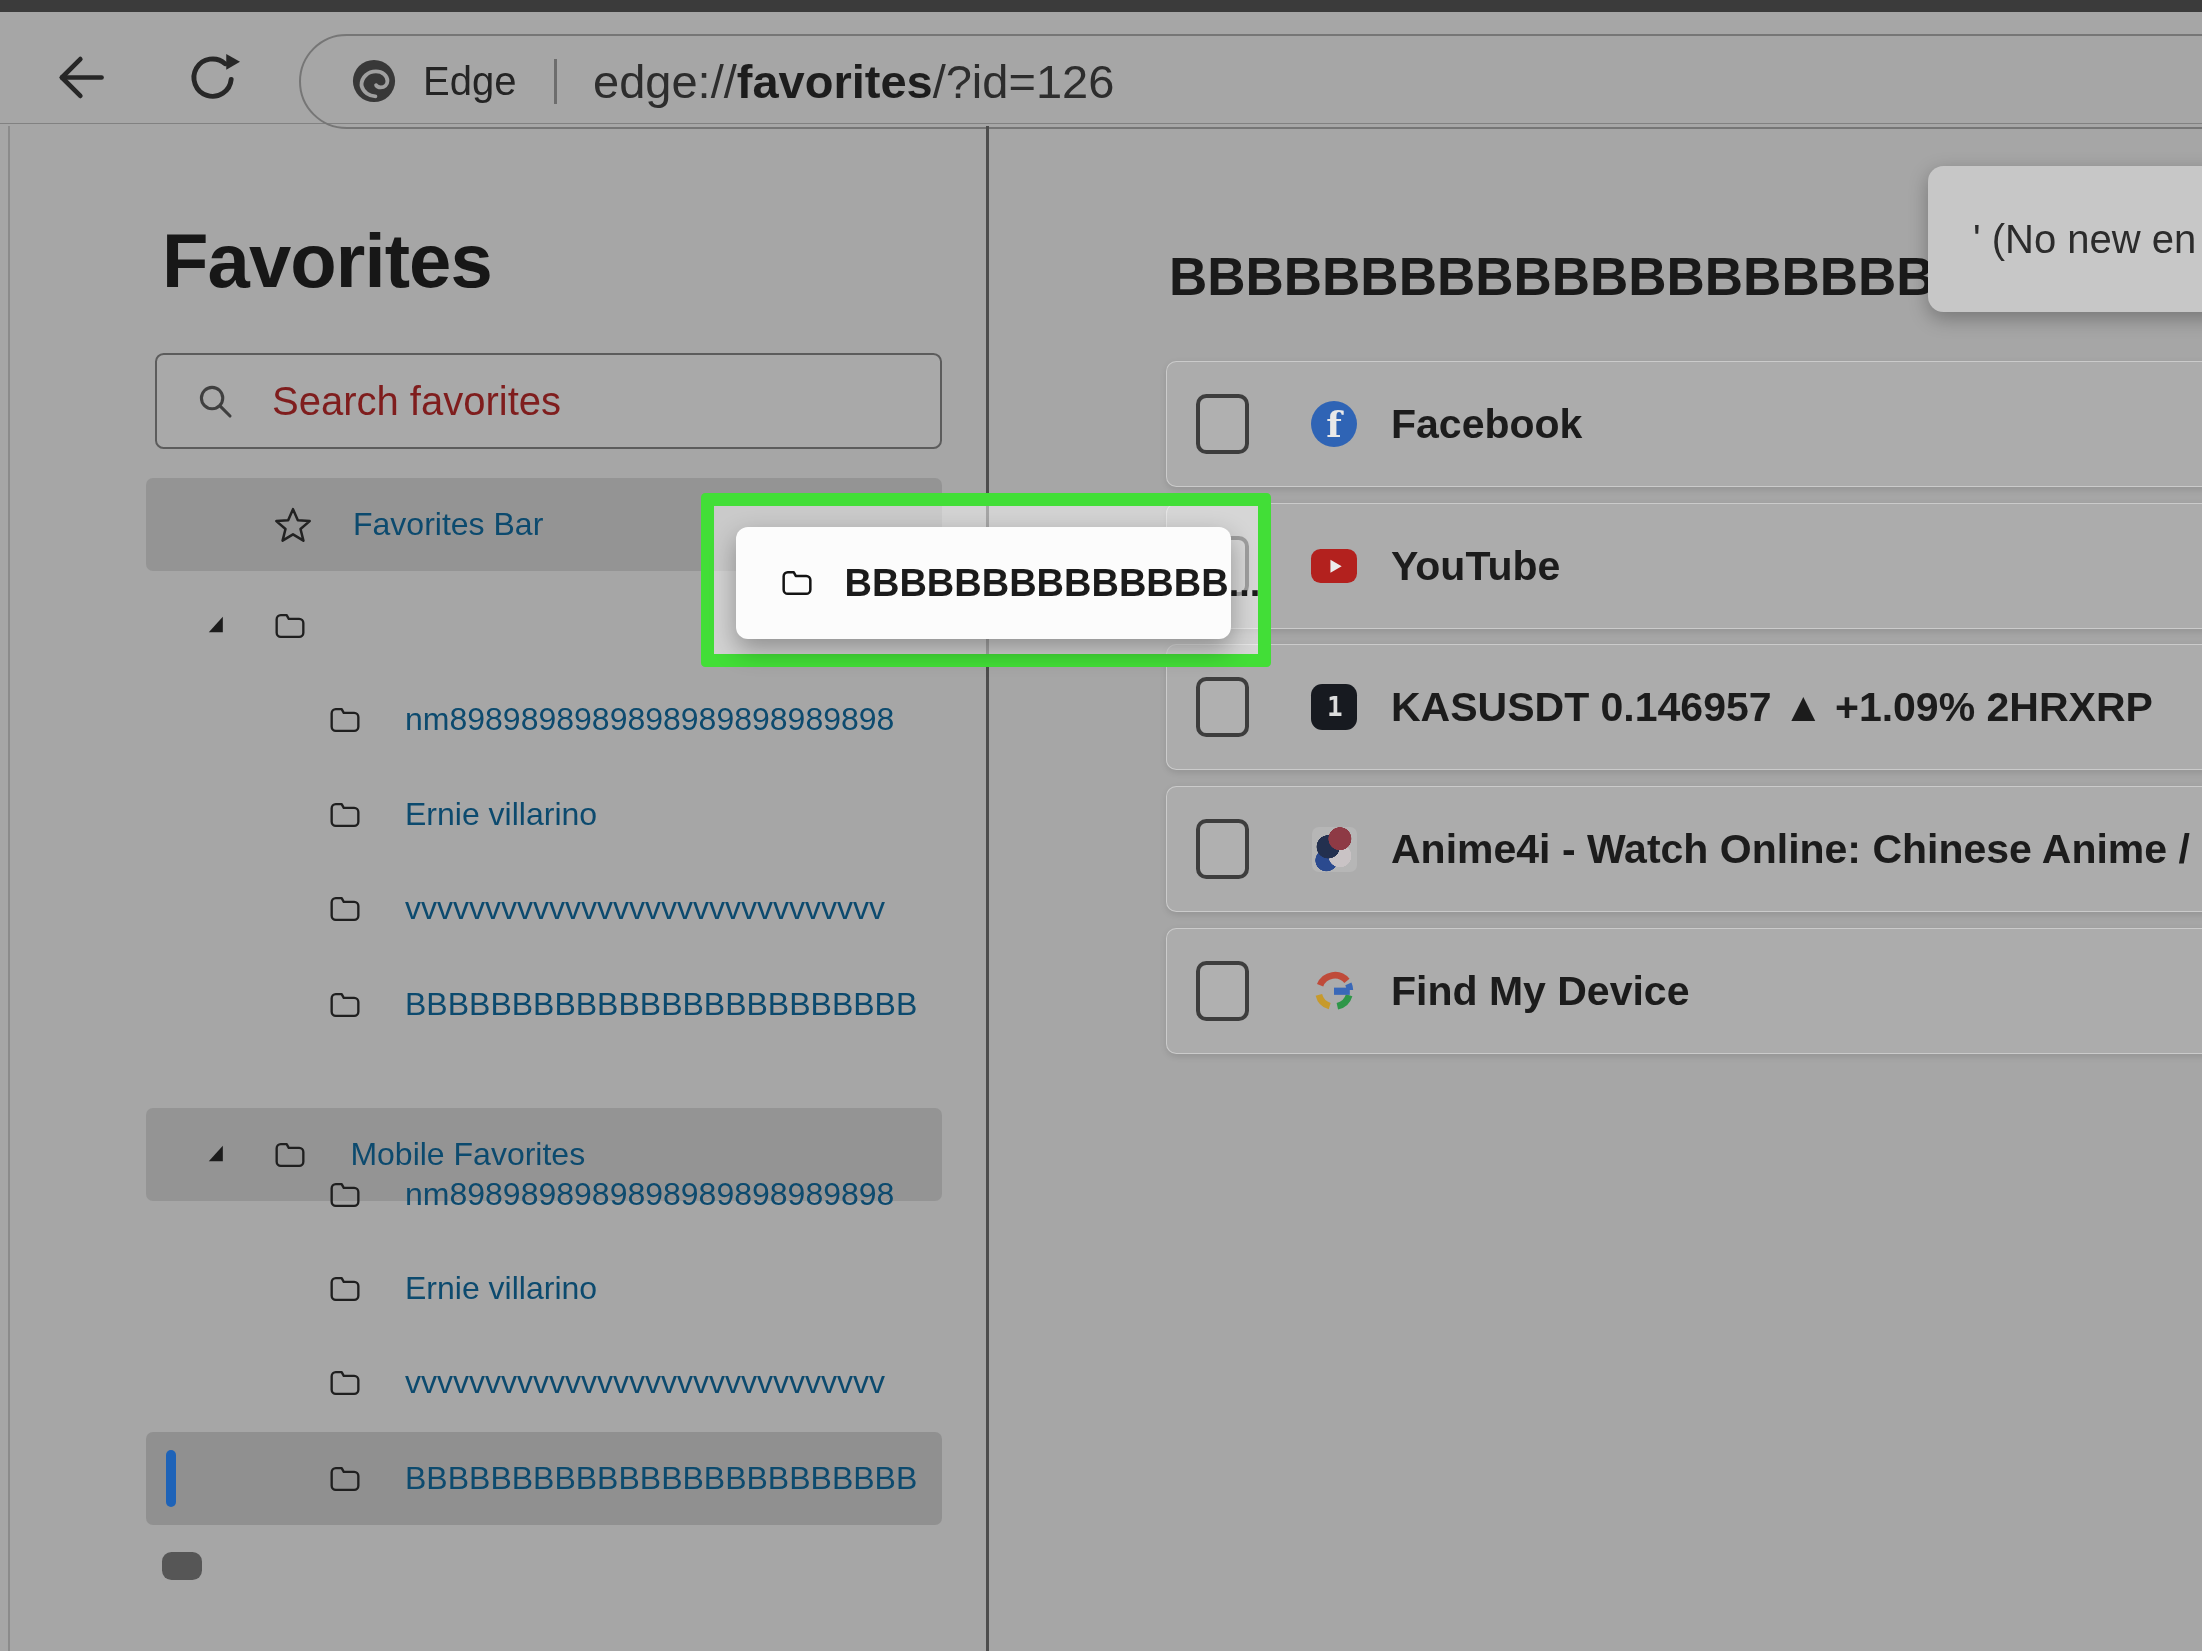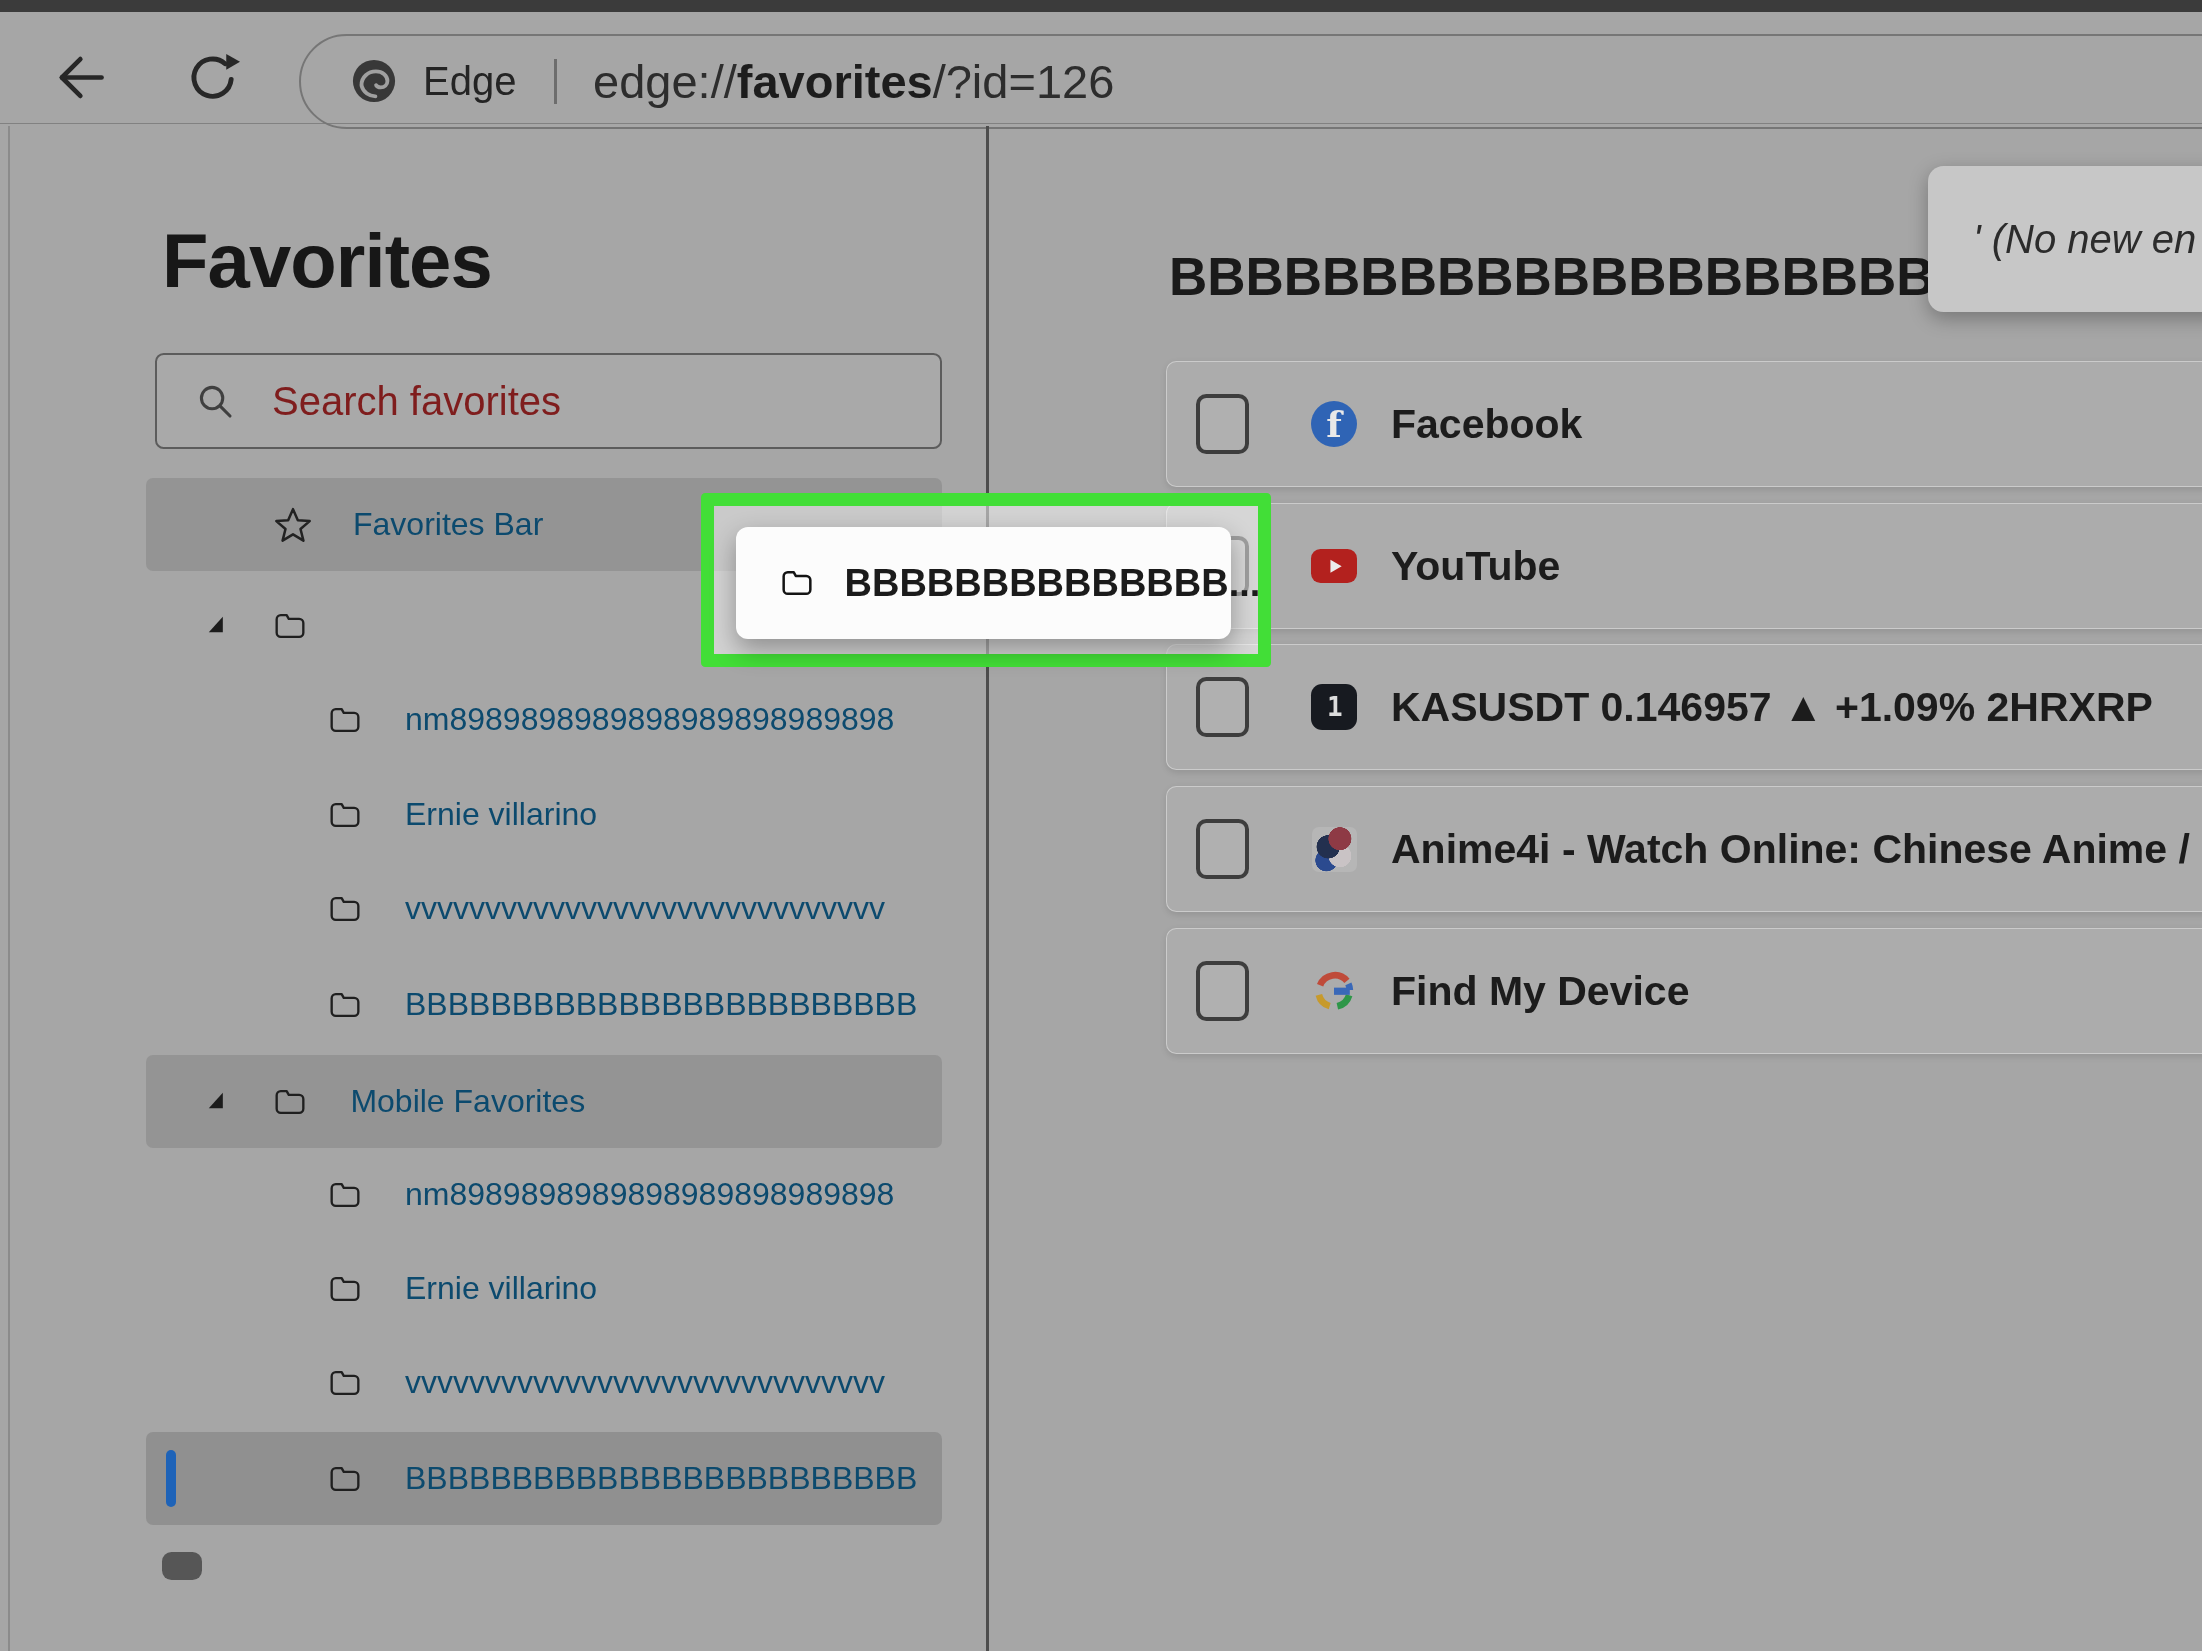--- a/index.html
+++ b/index.html
@@ -44,21 +44,21 @@
   .d0-ico{margin-left:42px;} .star-ico{margin-left:127px;} .d1-ico{margin-left:179px;}
   .tlabel{margin-left:40px;font-size:32px;color:#0c4a6e;white-space:nowrap;overflow:hidden;flex:1 1 auto;}
   .sel-bar{position:absolute;left:20px;top:18px;width:10.3px;height:57px;border-radius:5.2px;background:var(--blue-ind);}
   .scroll-pill{position:absolute;left:162px;top:1552px;width:40px;height:27.5px;border-radius:9.5px;background:#565656;}
 
   
   .page-title{position:absolute;left:1169px;top:246px;width:1033px;font-size:53px;font-weight:700;color:#1a1a1a;
               white-space:nowrap;overflow:hidden;}
   .tooltip{position:absolute;left:1928px;top:166px;width:413px;height:146px;background:#c7c7c7;border-radius:15.5px;
            box-shadow:0 6.9px 19px rgba(0,0,0,0.28);display:flex;align-items:center;z-index:40;}
-  .tooltip .ttext{margin-left:45px;font-size:40px;color:#2c2c2c;white-space:nowrap;font-style:italic;}
+  .tooltip .ttext{margin-left:45px;font-size:40px;color:#2c2c2c;white-space:nowrap;}
 
   .card{position:absolute;left:1166px;width:1084px;height:126px;border:1.7px solid rgba(255,255,255,0.38);
         background:rgba(255,255,255,0.07);border-radius:10.3px;display:flex;align-items:center;
         box-shadow:0 2.6px 6px rgba(0,0,0,0.10);z-index:10;}
   .cb{width:53px;height:60px;border:4.3px solid #3d3d3d;border-radius:10.3px;margin-left:29px;flex:0 0 auto;
       background:rgba(255,255,255,0.05);}
   .fav{width:46px;height:46px;margin-left:62px;flex:0 0 auto;display:flex;align-items:center;justify-content:center;}
   .clabel{margin-left:34px;font-size:41px;font-weight:700;color:#1c1c1c;white-space:nowrap;overflow:hidden;flex:1 1 auto;}
 
   .fb-circ{width:46px;height:46px;border-radius:50%;background:var(--fb);display:flex;align-items:center;
@@ -164,21 +164,21 @@
   <span class="tlabel">vvvvvvvvvvvvvvvvvvvvvvvvvvvvvv</span>
 </div>
 
 <div class="tree-row" style="top:958px">
   <svg class="ico d1-ico" viewBox="0 0 48 48" fill="none" stroke="#1f1f1f" stroke-width="2.8" stroke-linejoin="round">
     <path d="M8 32 V16 a5 5 0 0 1 5-5 h7 l2.5 4.5 H35 a5 5 0 0 1 5 5 V32 a5 5 0 0 1 -5 5 H13 a5 5 0 0 1 -5-5 Z"></path>
   </svg>
   <span class="tlabel">BBBBBBBBBBBBBBBBBBBBBBBB</span>
 </div>
 
-<div class="tree-row hl" style="top:1055px">
+<div class="tree-row hl" style="top:1108px">
   <svg class="tri" viewBox="0 0 16 16">
       <polygon points="12,2 12,13 2,13" fill="#1c1c1c"></polygon>
     </svg>
   <svg class="ico d0-ico" viewBox="0 0 48 48" fill="none" stroke="#1f1f1f" stroke-width="2.8" stroke-linejoin="round">
     <path d="M8 32 V16 a5 5 0 0 1 5-5 h7 l2.5 4.5 H35 a5 5 0 0 1 5 5 V32 a5 5 0 0 1 -5 5 H13 a5 5 0 0 1 -5-5 Z"></path>
   </svg>
   <span class="tlabel">Mobile Favorites</span>
 </div>
 
 <div class="tree-row" style="top:1148px">

